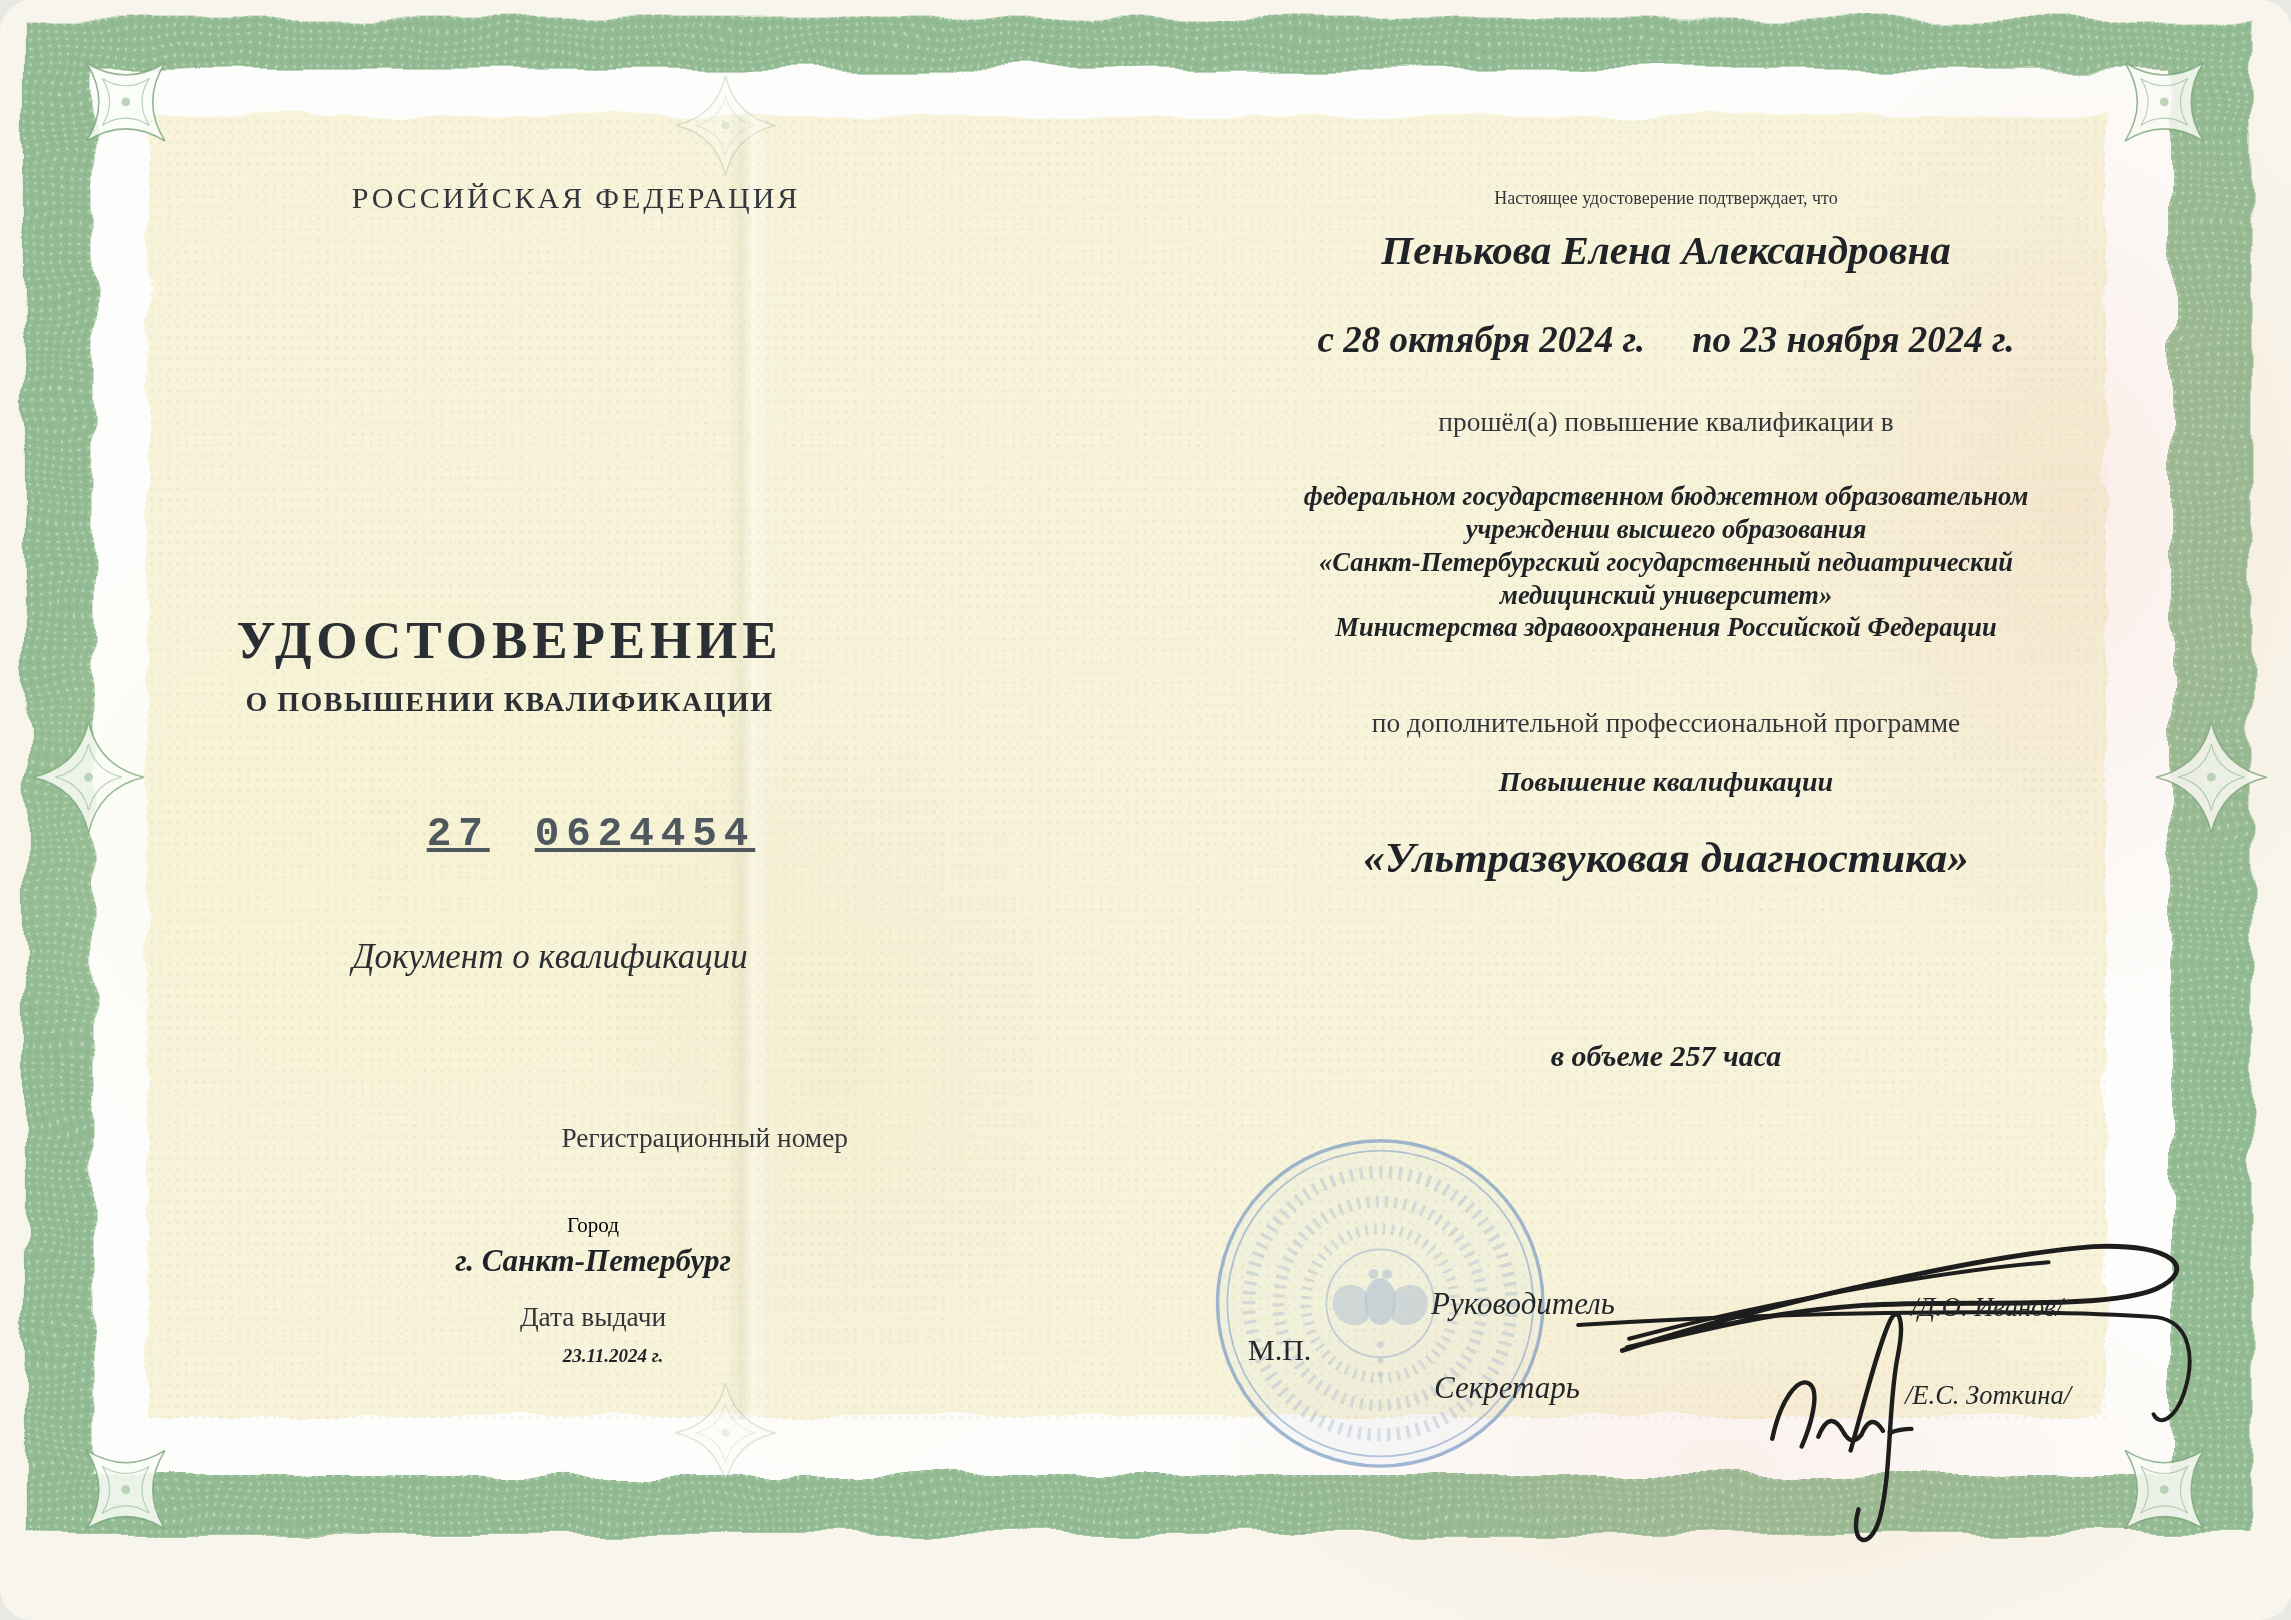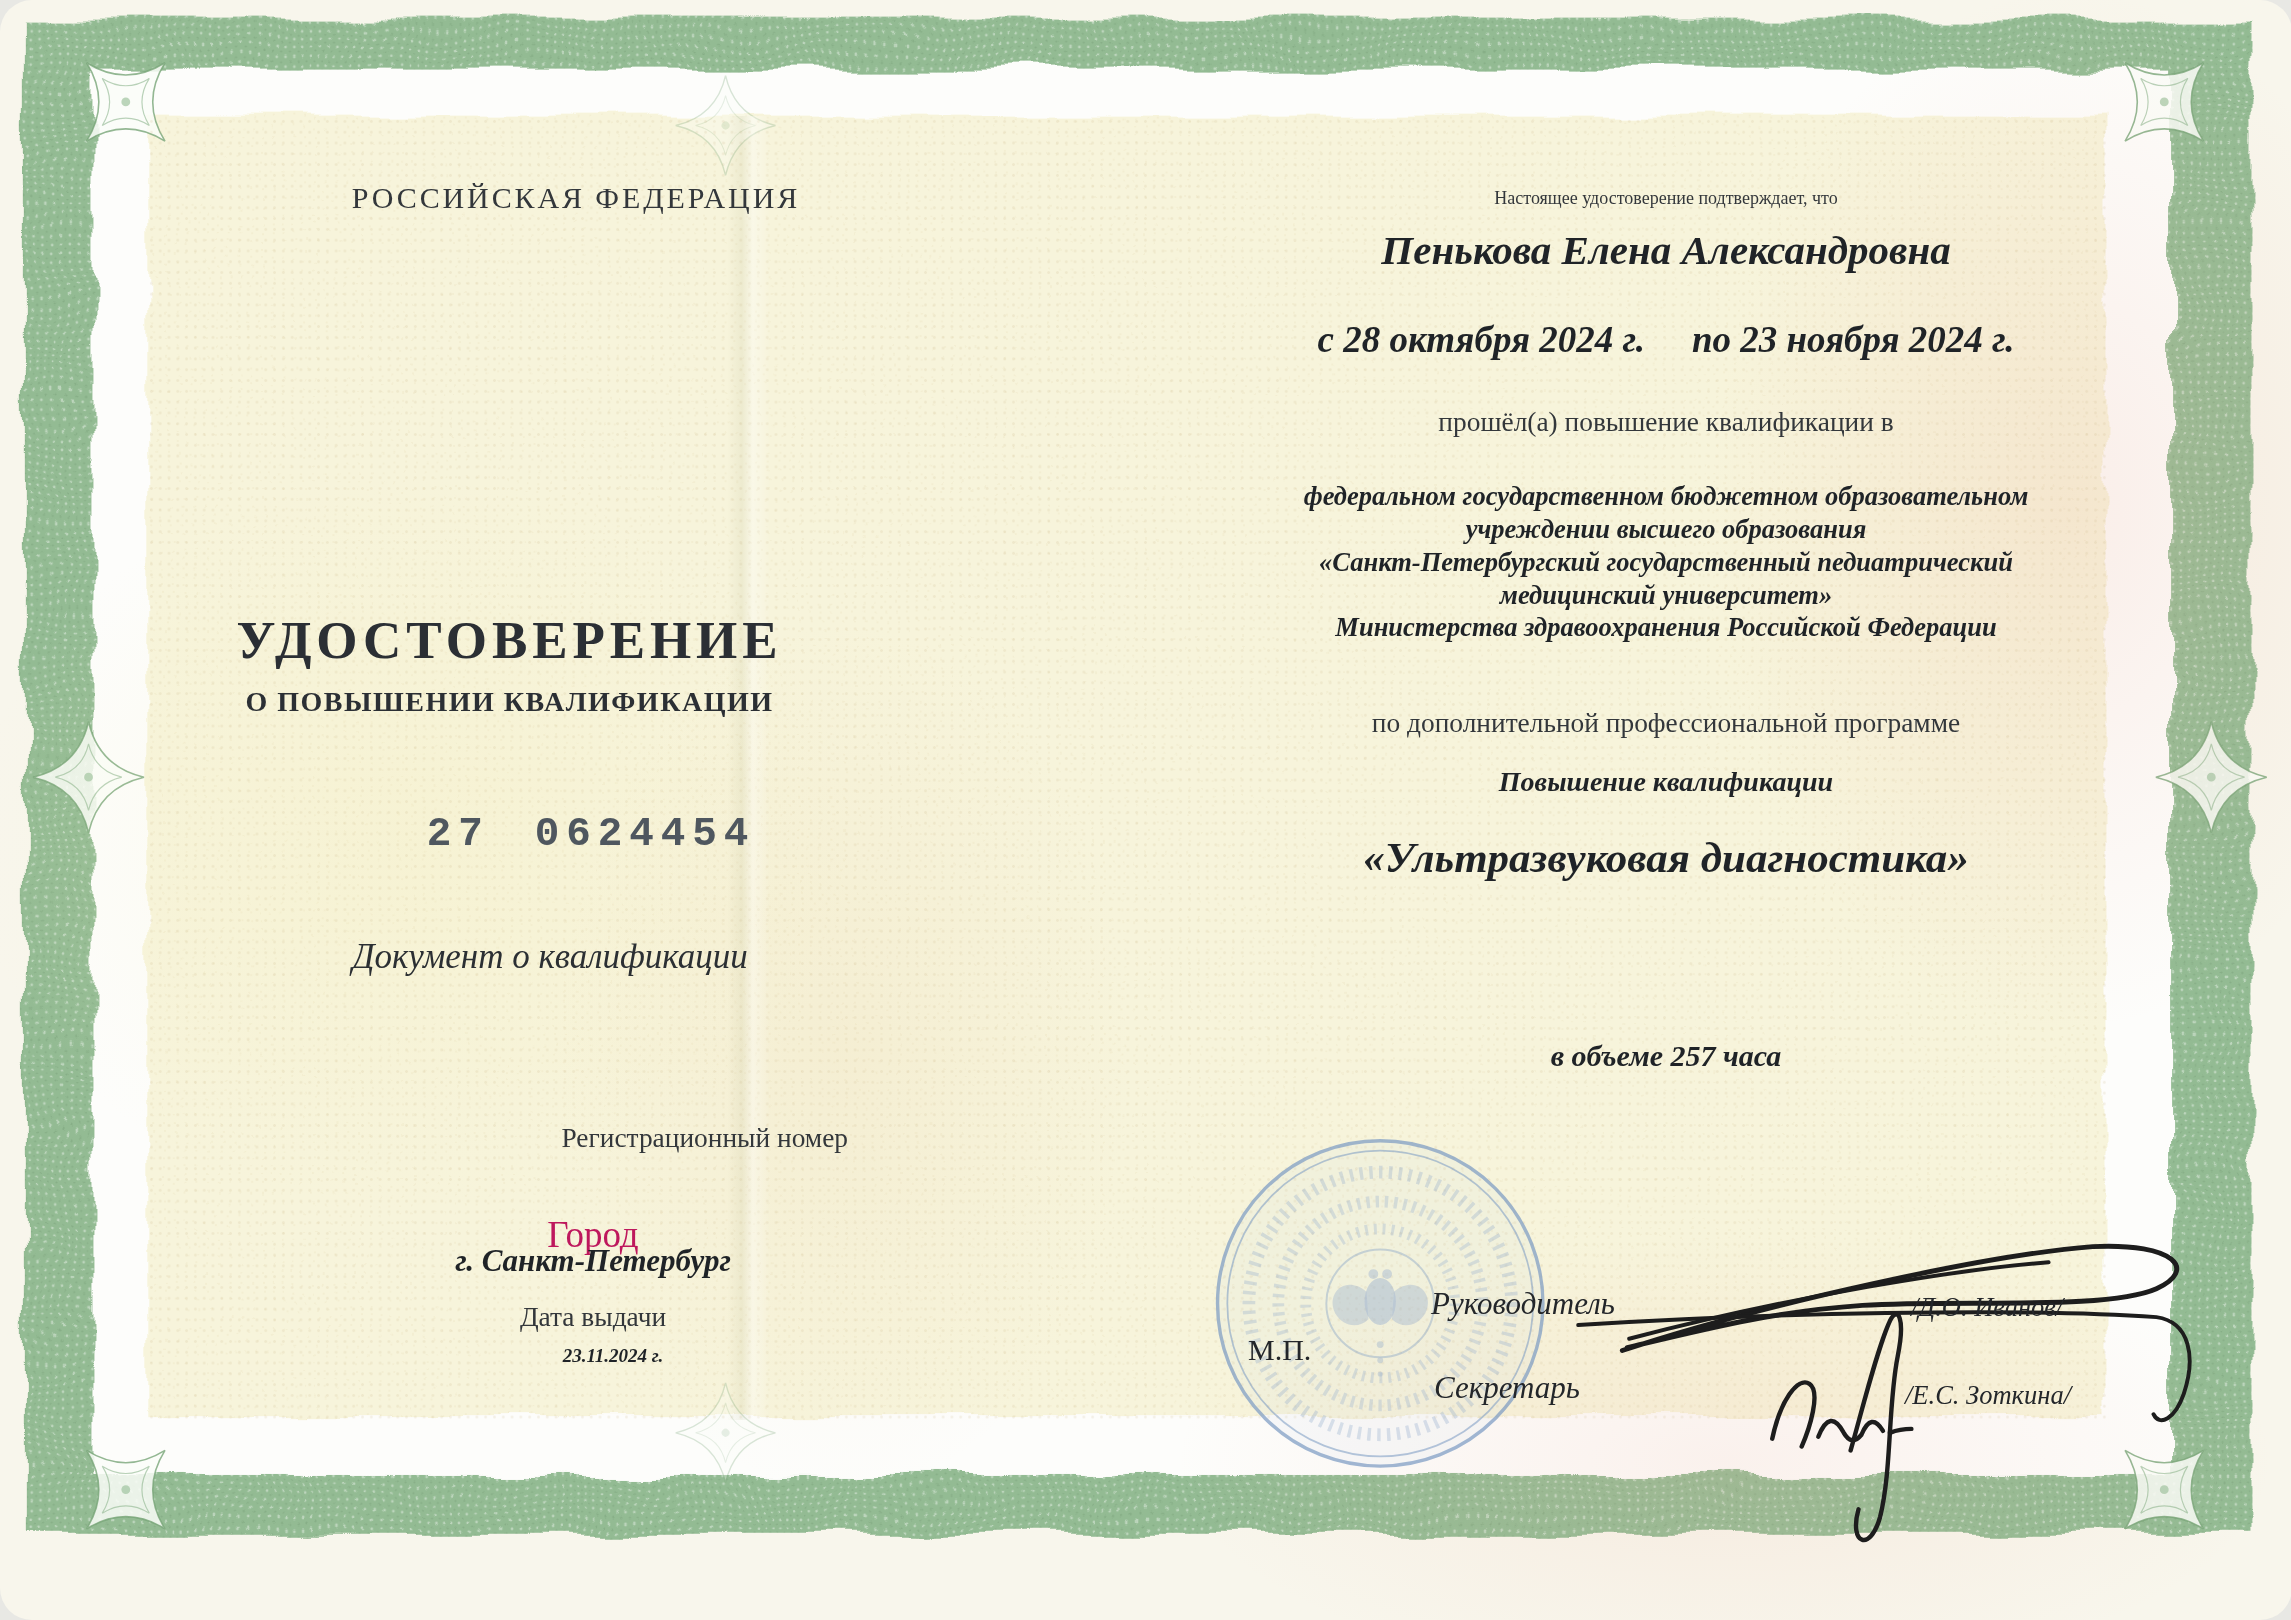--- a/index.html
+++ b/index.html
@@ -123,30 +123,30 @@
       <path d="M1928,1462 C1936,1459 1944,1458 1950,1458"></path>
     </g>
   </svg>
 
   <div class="line" style="left:321px;width:510px;top:181px;font-size:30px;letter-spacing:2.9px;color:#33373b;">РОССИЙСКАЯ ФЕДЕРАЦИЯ</div>
 
   <div class="line" style="left:142px;width:735px;top:610px;font-size:53px;font-weight:700;letter-spacing:4.9px;color:#2b2f34;">УДОСТОВЕРЕНИЕ</div>
 
   <div class="line" style="left:142px;width:735px;top:686px;font-size:28px;font-weight:700;letter-spacing:1.5px;color:#2b2f34;">О ПОВЫШЕНИИ КВАЛИФИКАЦИИ</div>
 
-  <div class="line serial" style="left:336px;width:510px;top:811px;">
+  <div class="line serial" style="left:336px;width:510px;top:811px;text-decoration:underline;">
     <span>27</span><span class="num">0624454</span>
   </div>
 
   <div class="line it" style="left:295px;width:510px;top:937px;font-size:35px;color:#2b2f33;">Документ о квалификации</div>
 
   <div class="line" style="left:338px;width:510px;top:1123px;font-size:27.4px;color:#33373b;text-align:right;">Регистрационный номер</div>
 
 
-  <div class="line" style="left:338px;width:510px;top:1213px;font-size:37px;color:#be185d;">Город</div>
+  <div class="line" style="left:338px;width:510px;top:1213px;font-size:21px;color:#000000;">Город</div>
 
   <div class="line bi" style="left:338px;width:510px;top:1243px;font-size:31px;">г. Санкт-Петербург</div>
 
   <div class="line" style="left:338px;width:510px;top:1302px;font-size:27.4px;color:#33373b;">Дата выдачи</div>
 
   <div class="line bi" style="left:358px;width:510px;top:1345px;font-size:19px;">23.11.2024 г.</div>
 
   <div class="line" style="left:1259px;width:814px;top:188px;font-size:18px;color:#33373b;">Настоящее удостоверение подтверждает, что</div>
 
   <div class="line bi" style="left:1259px;width:814px;top:226px;font-size:41px;">Пенькова Елена Александровна</div>

